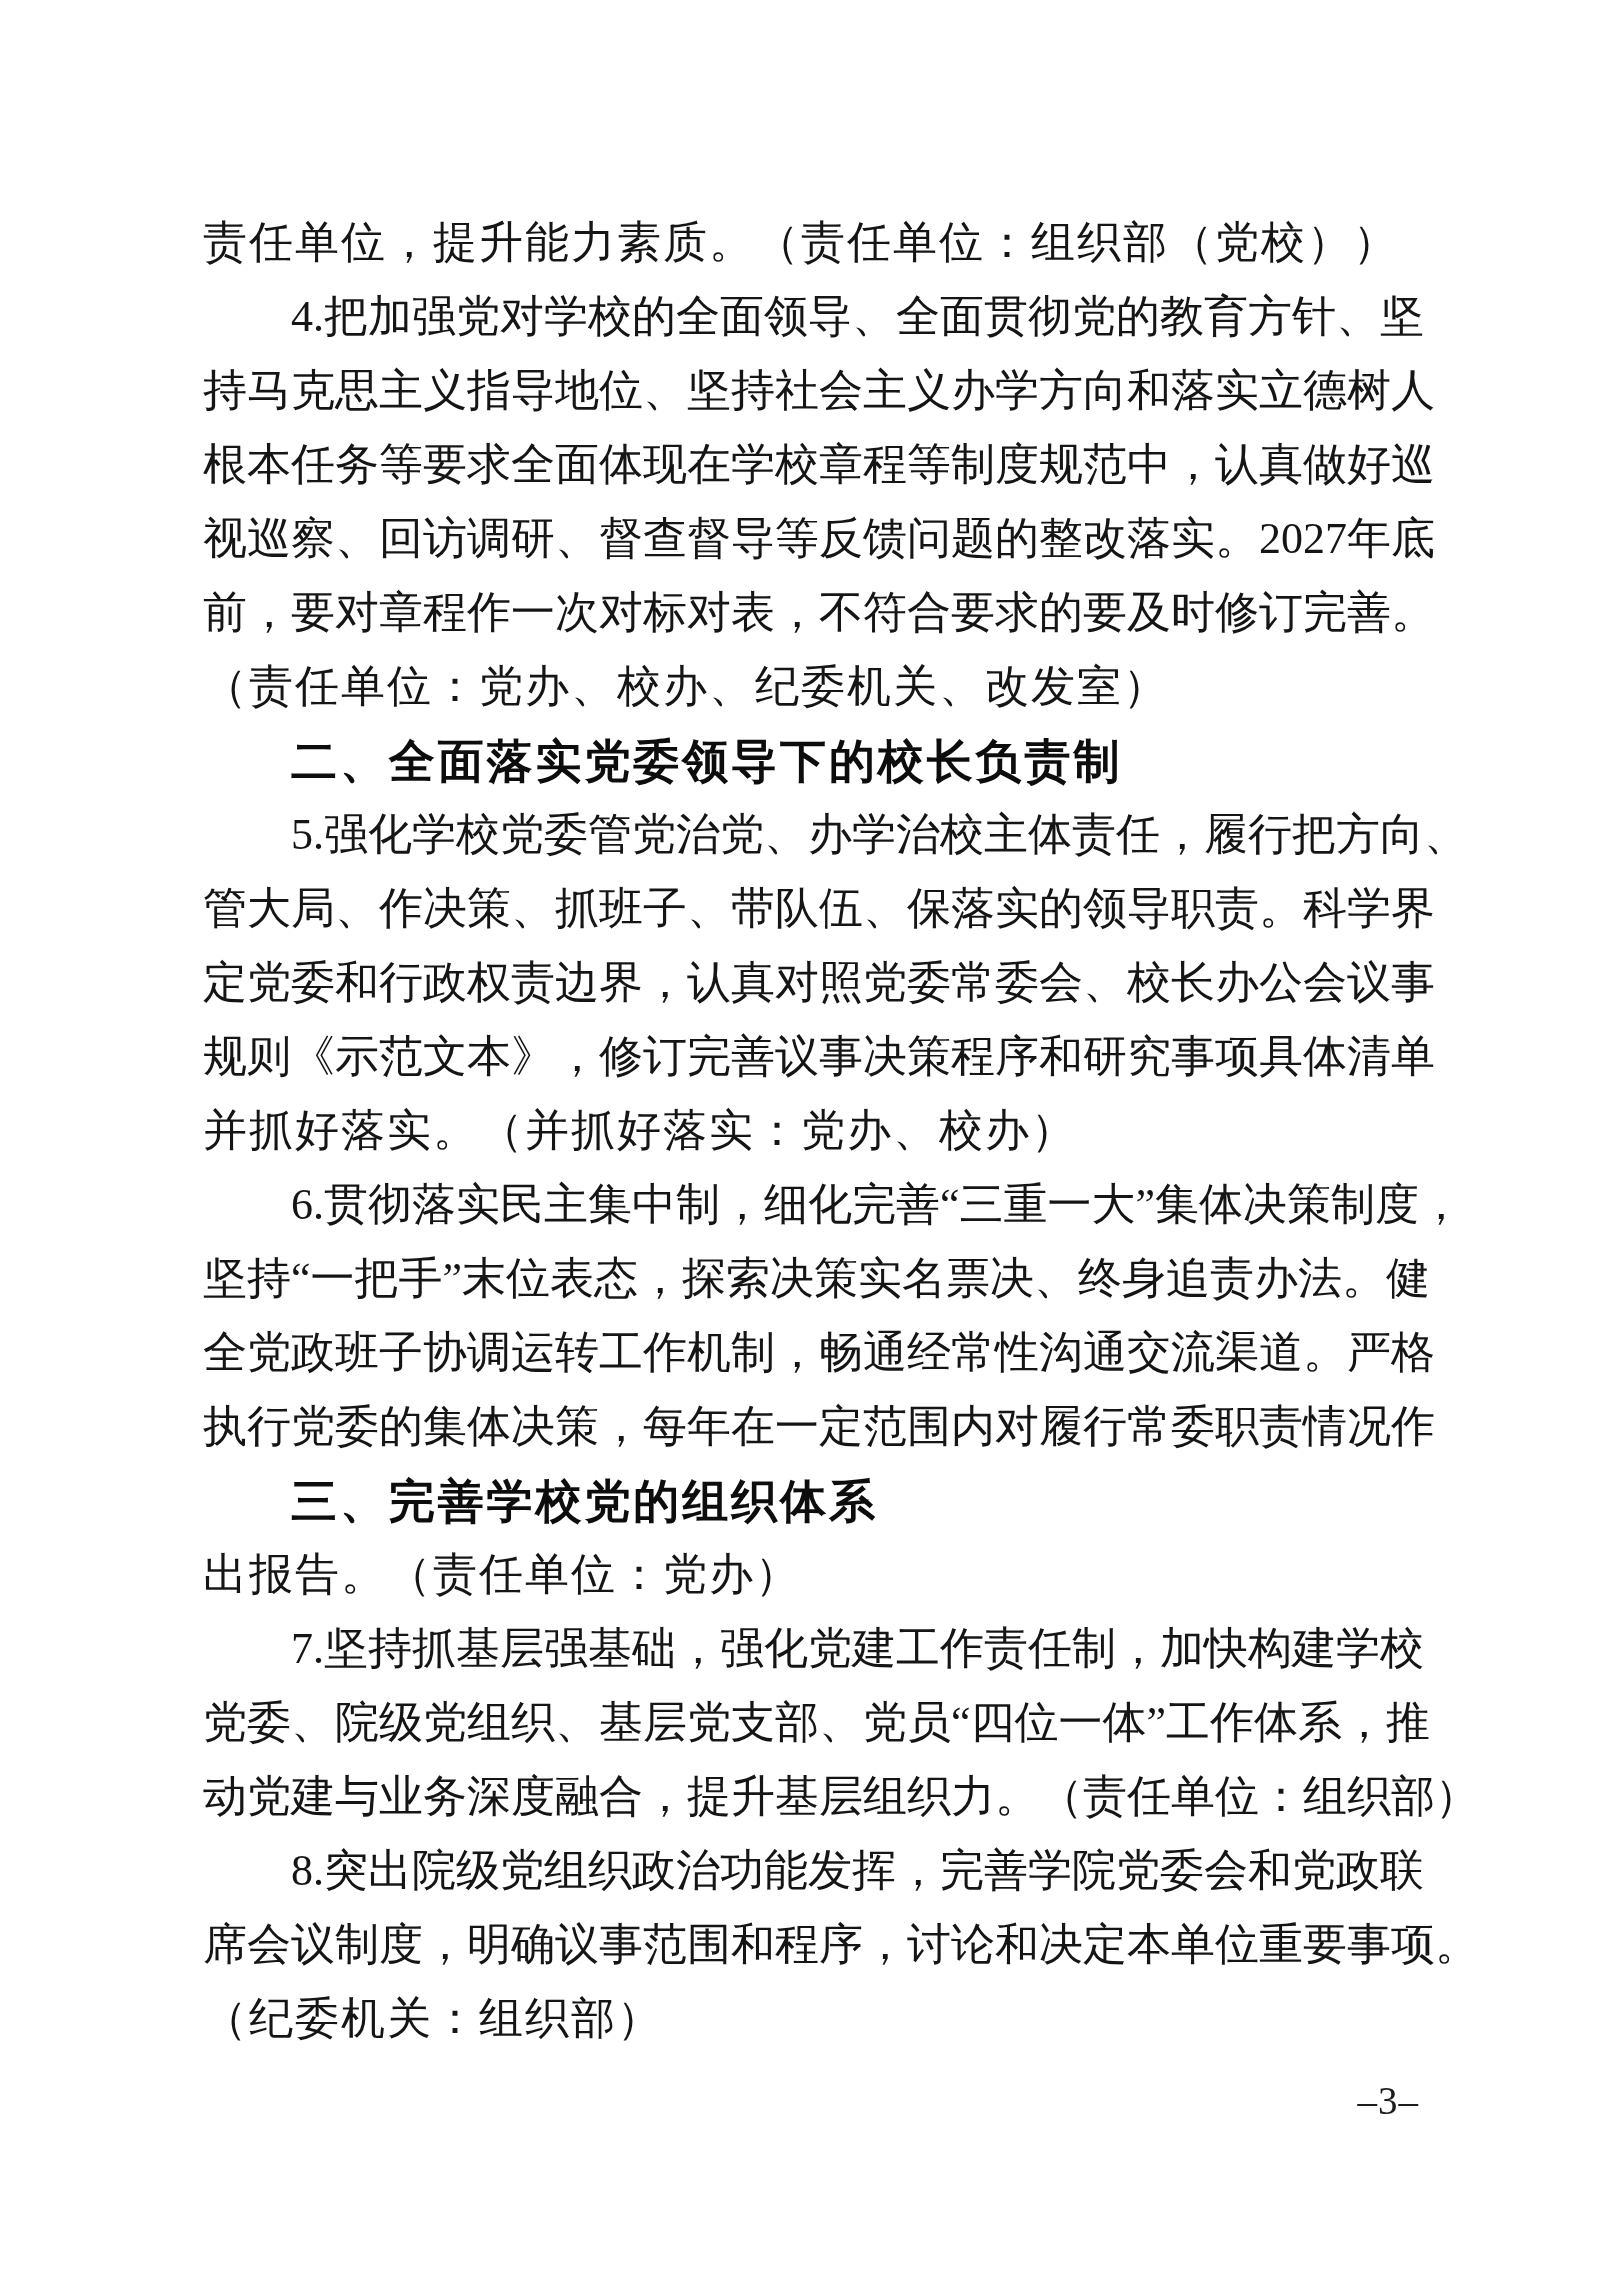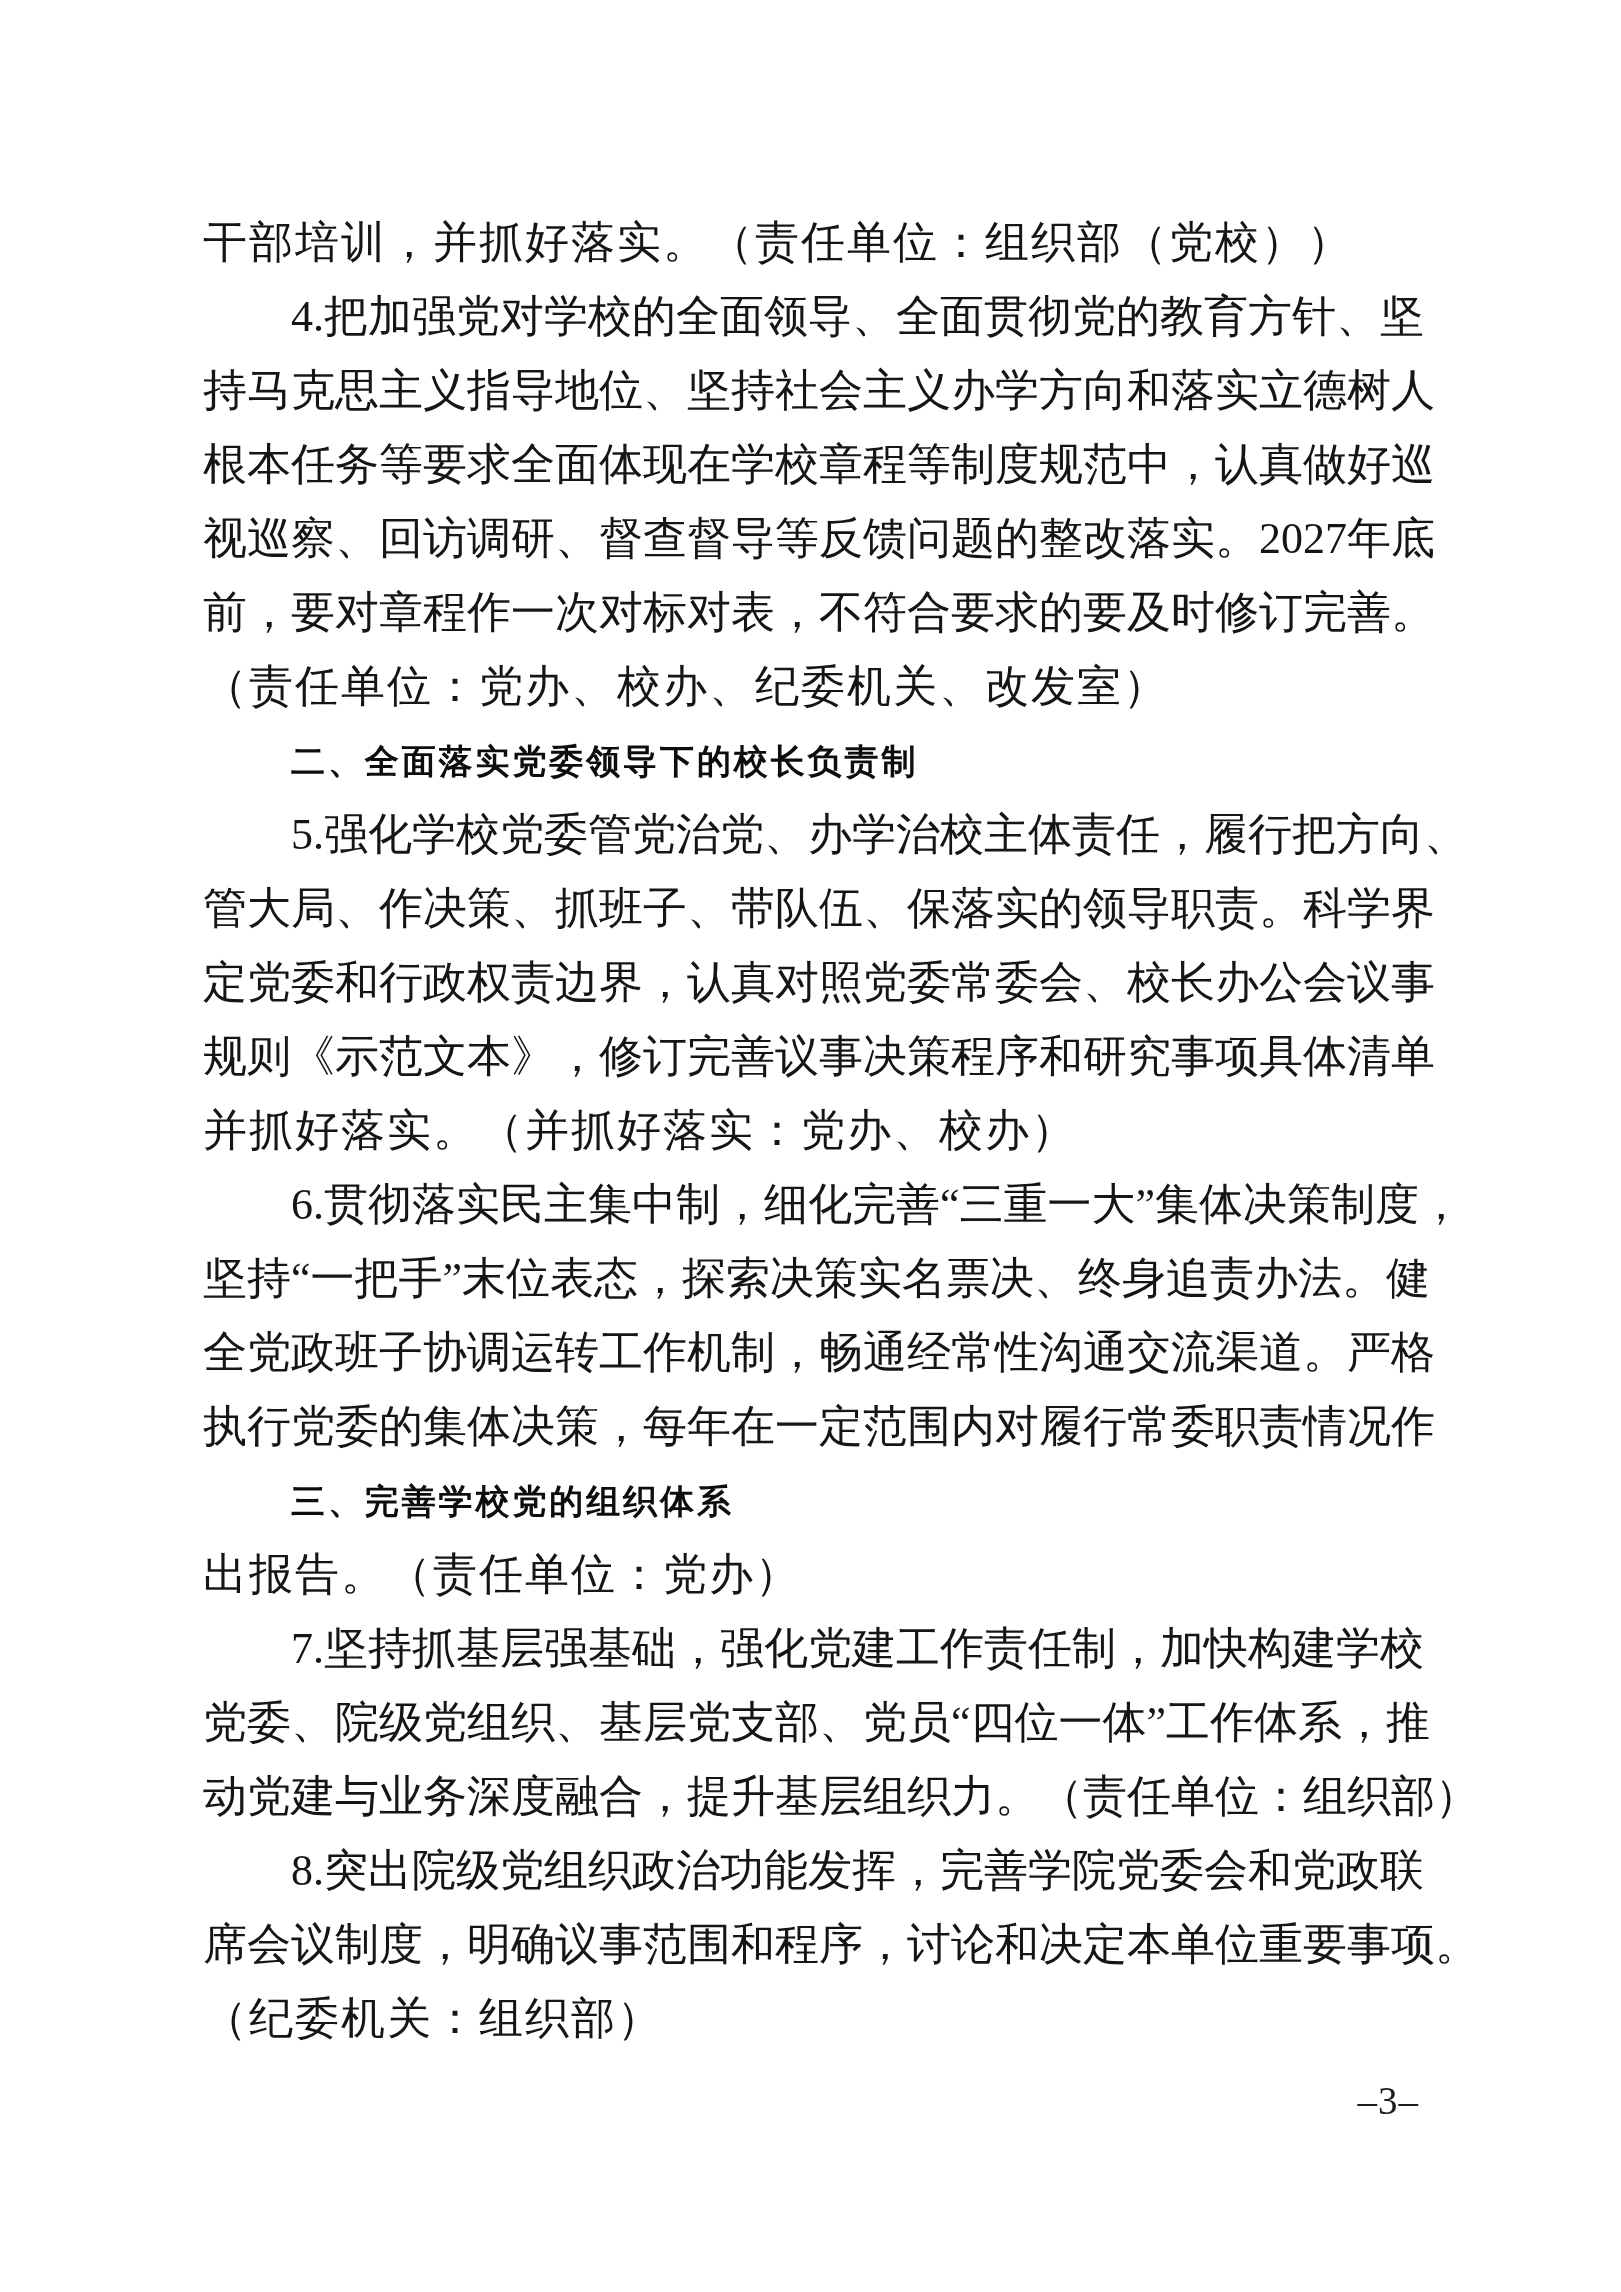--- a/index.html
+++ b/index.html
@@ -33,42 +33,42 @@
     justify-content: space-between;
     align-items: baseline;
     letter-spacing: 0;
     white-space: normal;
   }
   .line.full span { display: inline-block; }
   .line.indent { padding-left: 88px; }
   .line.heading {
     font-family: "Liberation Sans", "DejaVu Sans", sans-serif;
     font-weight: 700;
-    font-size: 34px;
+    font-size: 46px;
     letter-spacing: 2.9px;
     color: #0d0d0d;
   }
   .page-number {
     position: absolute;
     top: 2076px;
     right: 202px;
     height: 49px;
     line-height: 49px;
     font-size: 39px;
     letter-spacing: 1px;
     font-family: "Liberation Serif", "DejaVu Serif", serif;
     color: #1c1c1c;
   }
 </style>
 </head>
 <body>
 
 <div class="page">
   <div class="doc">
-    <div class="line short">干部培训，并抓好落实。（责任单位：组织部（党校））</div>
+    <div class="line short">责任单位，提升能力素质。（责任单位：组织部（党校））</div>
     <div class="line full indent">
         <span>4.</span>
         <span>把</span>
         <span>加</span>
         <span>强</span>
         <span>党</span>
         <span>对</span>
         <span>学</span>
         <span>校</span>
         <span>的</span>

